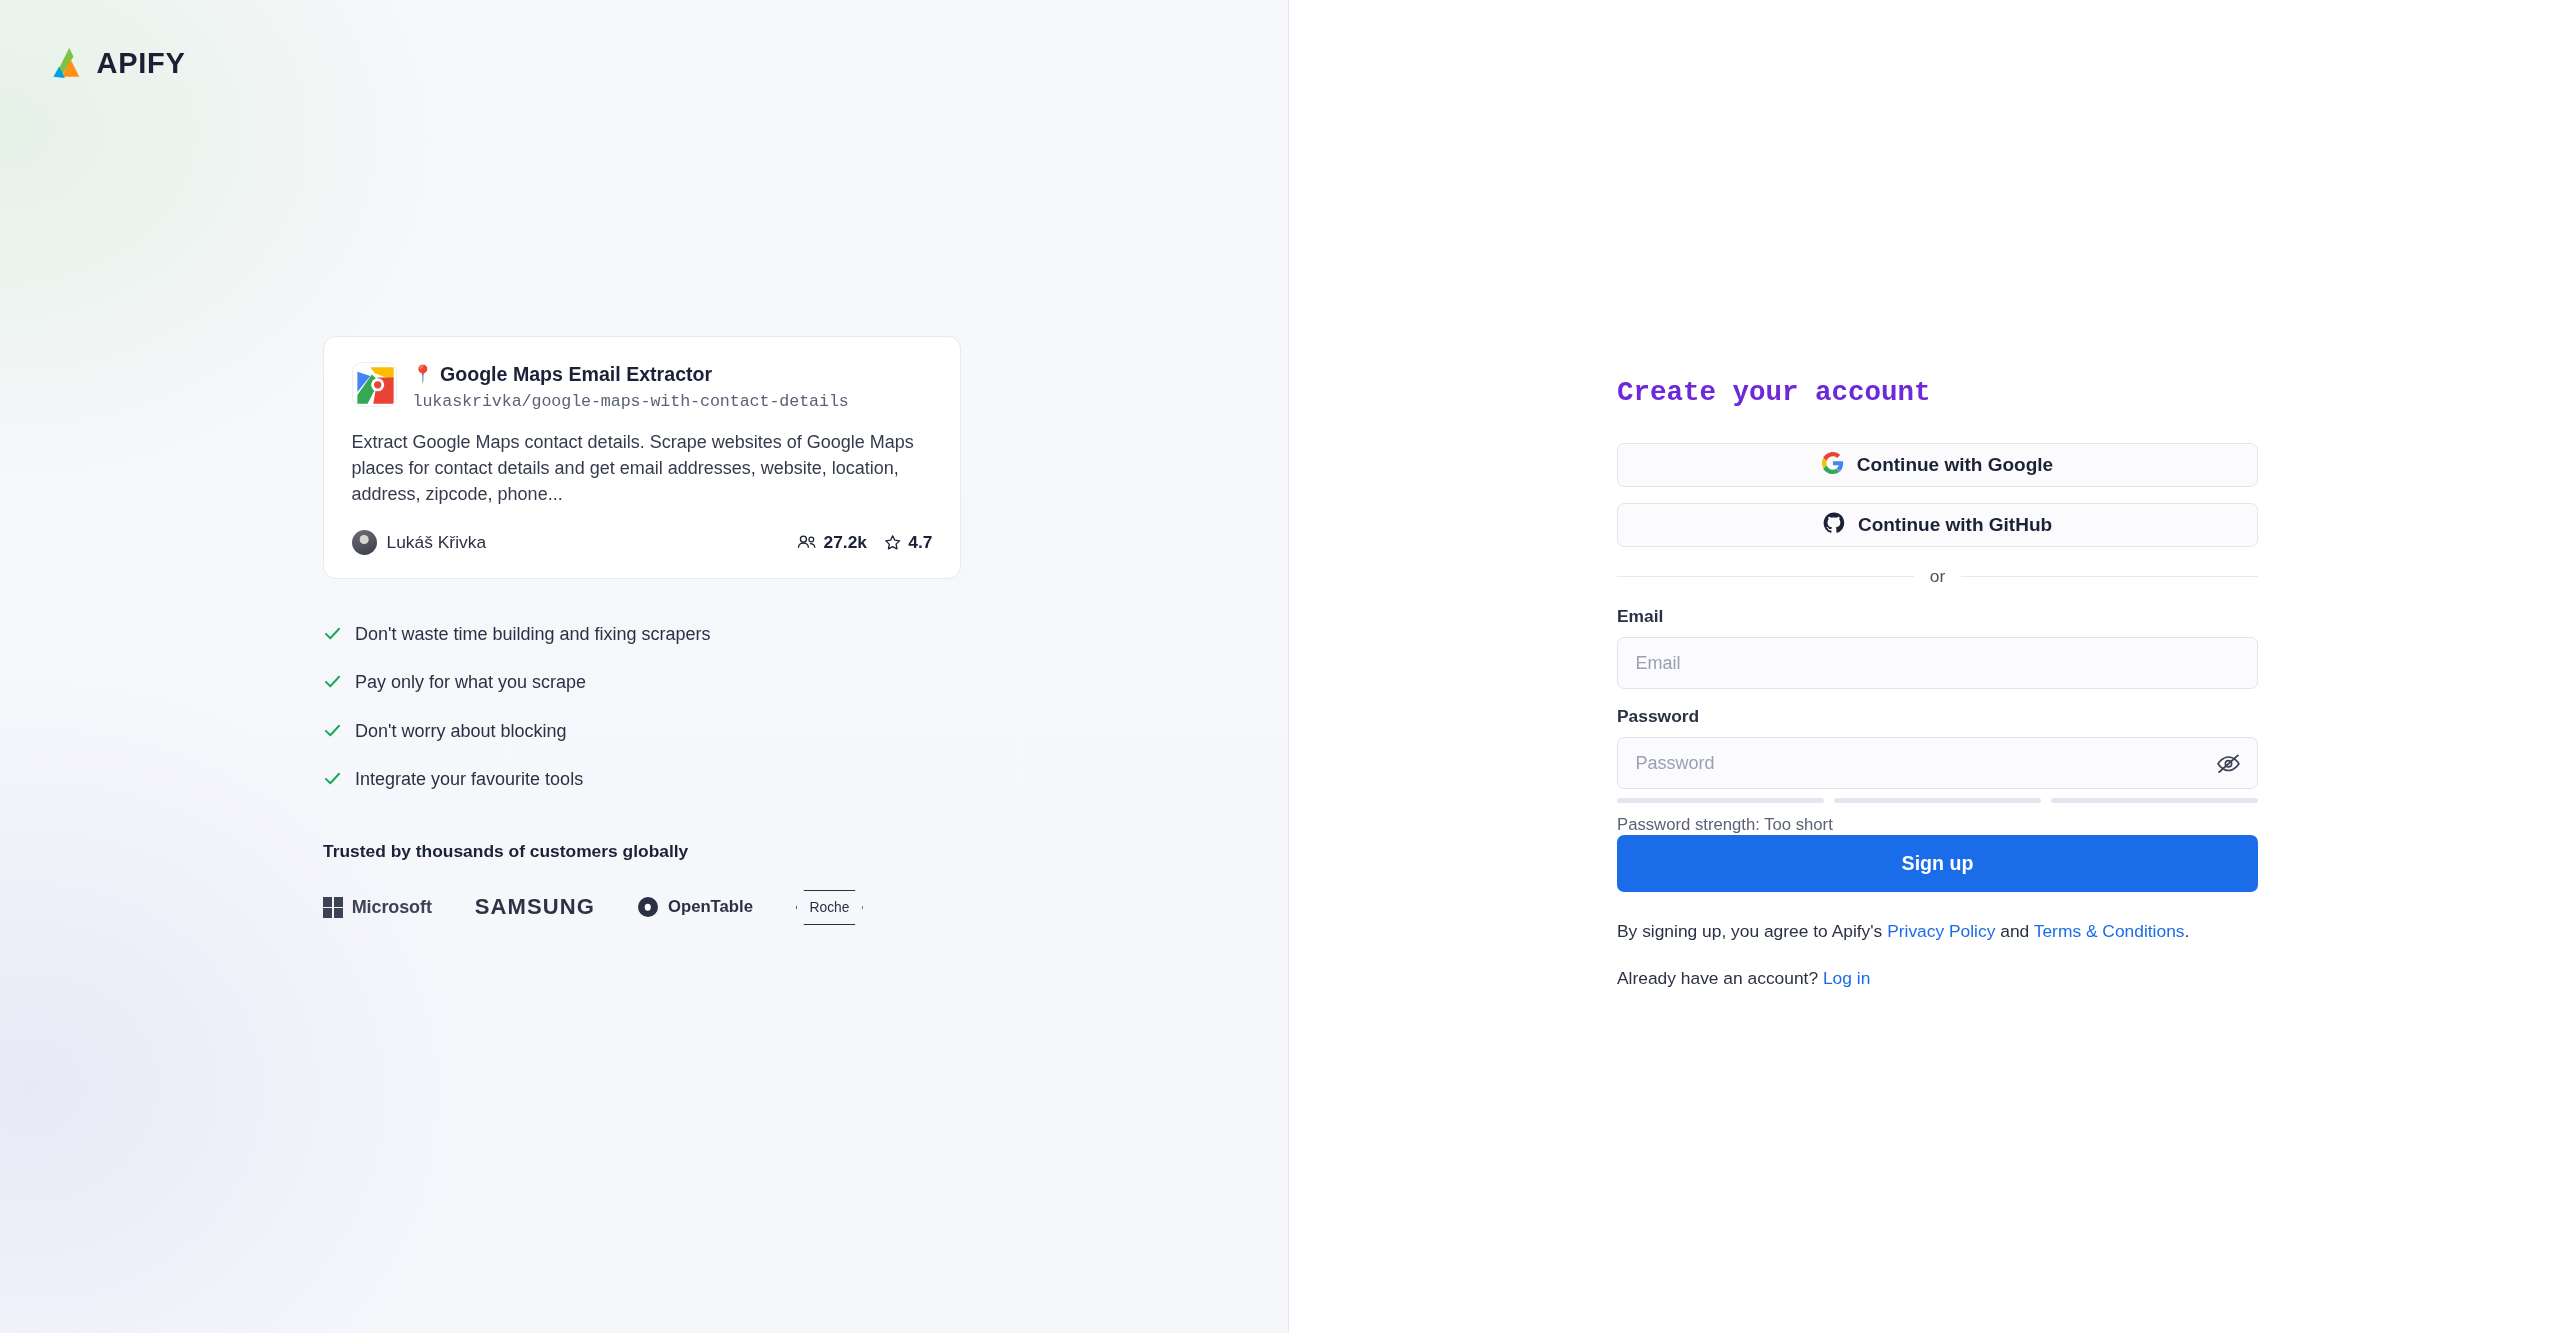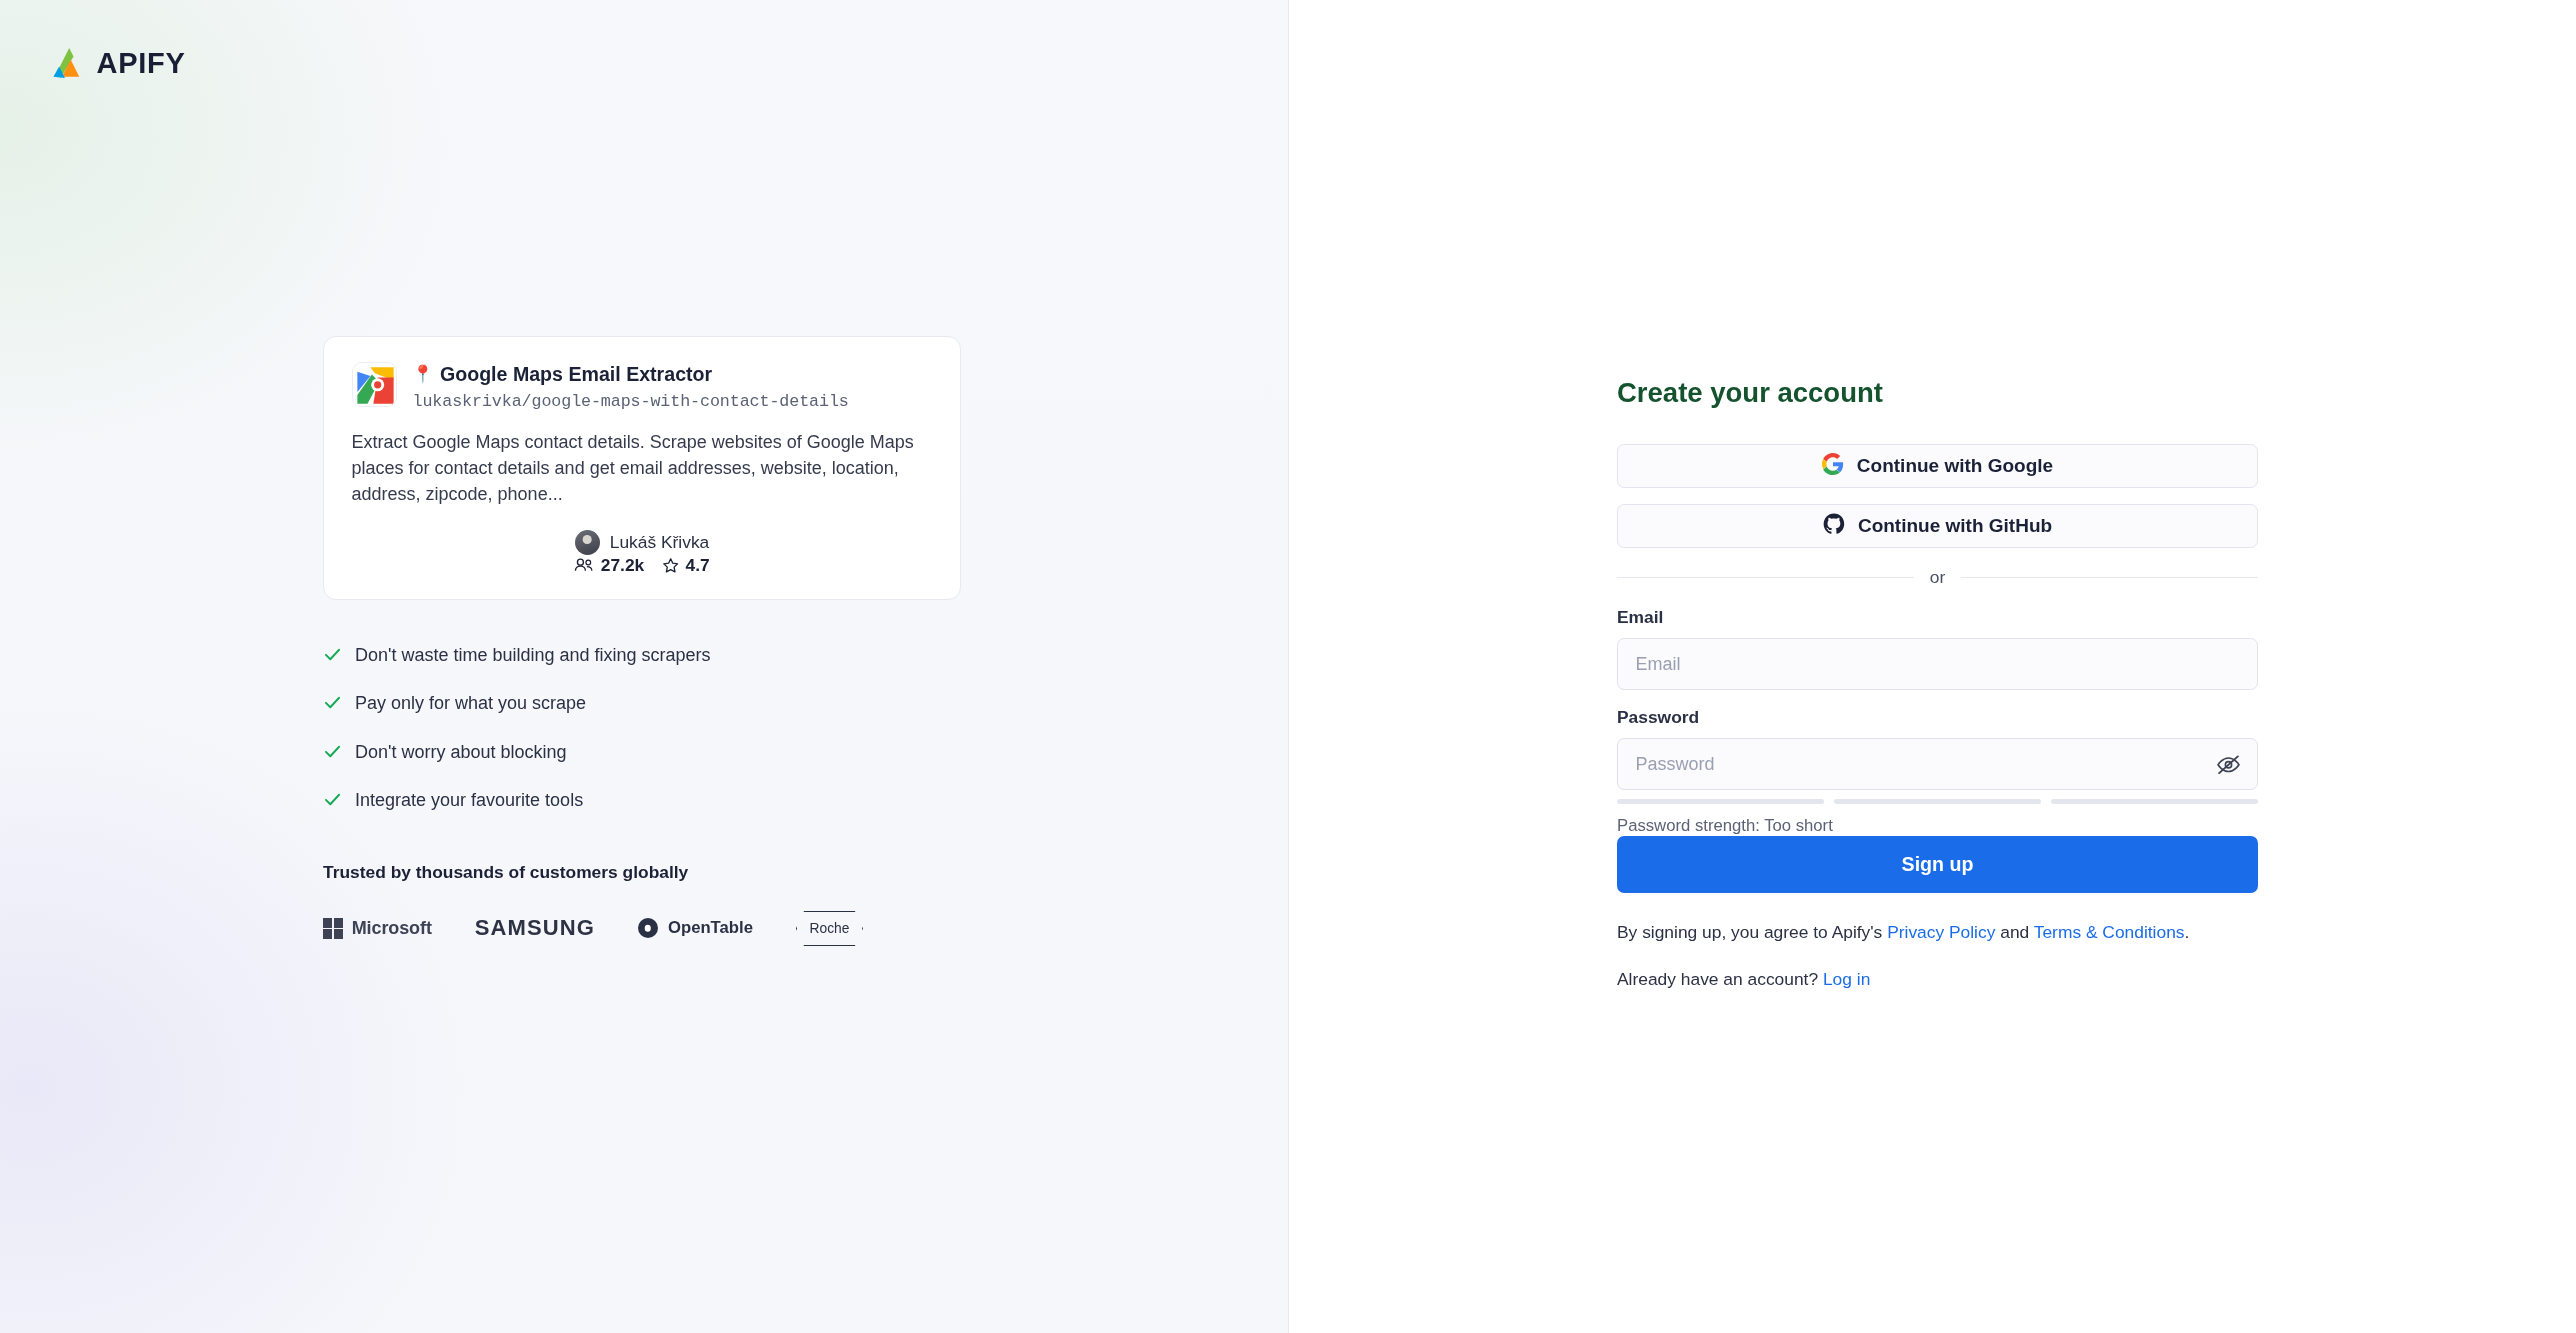--- a/index.html
+++ b/index.html
@@ -77,21 +77,21 @@
   }
   .actor-desc {
     margin-top: 19px;
     font-size: 18px;
     line-height: 1.44;
     color: #353b4d;
     max-width: 565px;
   }
   .actor-foot {
     margin-top: 22px;
-    display: flex; align-items: center; justify-content: space-between; flex-direction: column;
+    display: flex; align-items: center; justify-content: space-between;
   }
   .author { display: flex; align-items: center; gap: 10px; }
   .author-avatar {
     width: 25px; height: 25px; border-radius: 50%;
     background: linear-gradient(160deg,#6d6f78,#3c3e47);
     position: relative; overflow: hidden; flex: none;
   }
   .author-avatar::after {
     content: ""; position: absolute; left: 50%; top: 5px;
     width: 8.7px; height: 8.7px; border-radius: 50%;
@@ -152,22 +152,23 @@
     height: 1334px;
     background: #ffffff;
   }
   .form-wrap {
     position: absolute;
     left: 328px;
     top: 377px;
     width: 641px;
   }
   .form-title {
-    font-size: 27.5px; font-weight: bold; color: #14532d;
+    font-size: 27.5px; font-weight: bold; color: #6d28d9;
     margin: 0 0 35px 0;
+    font-family: Liberation Mono, monospace;
   }
   .oauth-btn {
     width: 641px; height: 44px;
     border: 1.4px solid #e3e5ee;
     border-radius: 7.2px;
     background: #fbfbfd;
     display: flex; align-items: center; justify-content: center; gap: 13px;
     font-size: 19px; font-weight: bold; color: #1b2136;
     margin-bottom: 16px;
     cursor: pointer;

